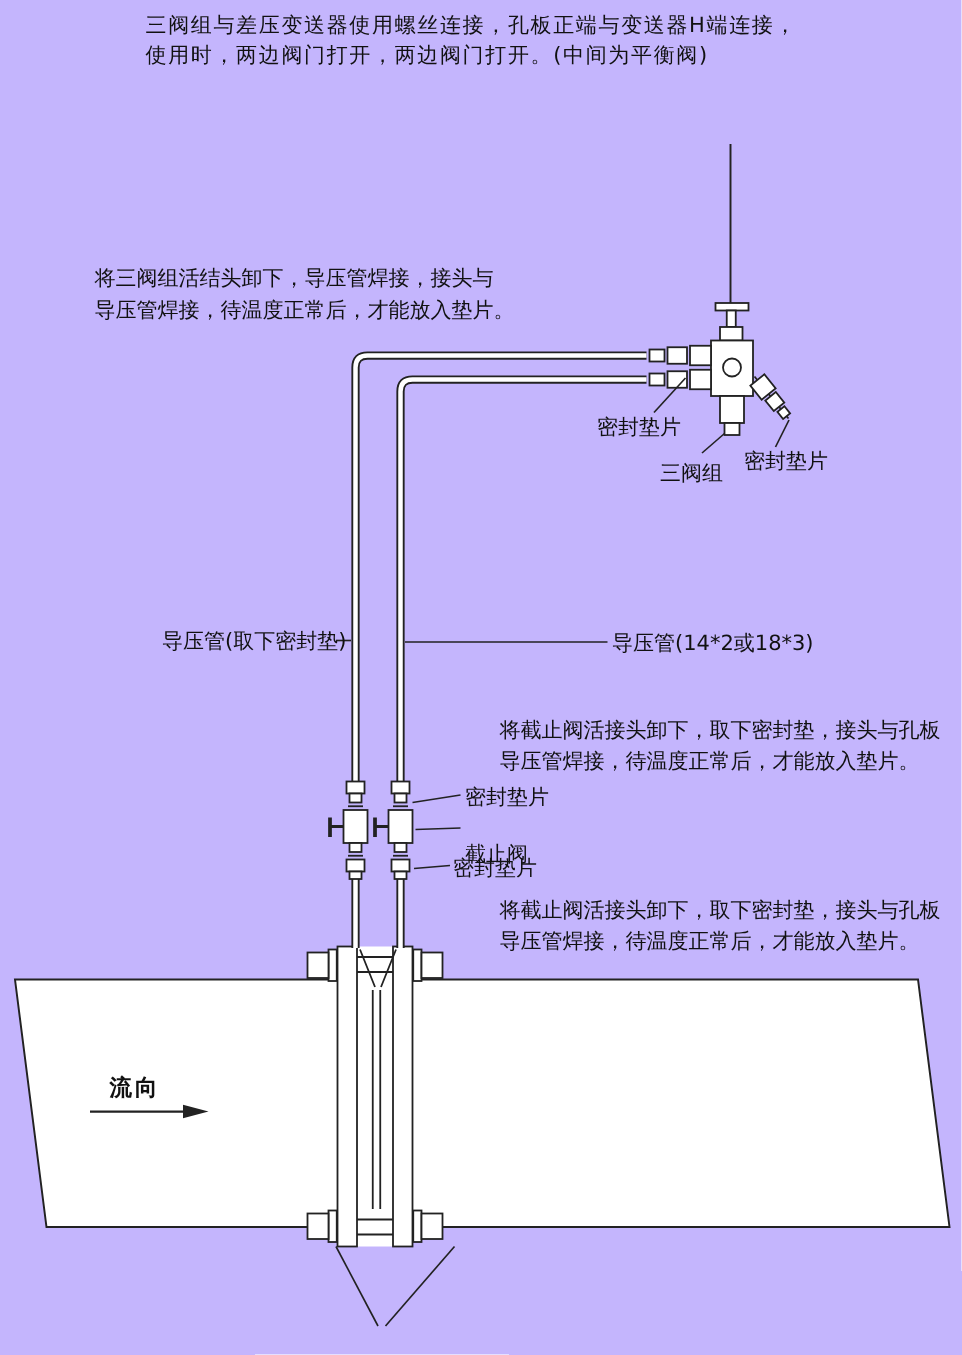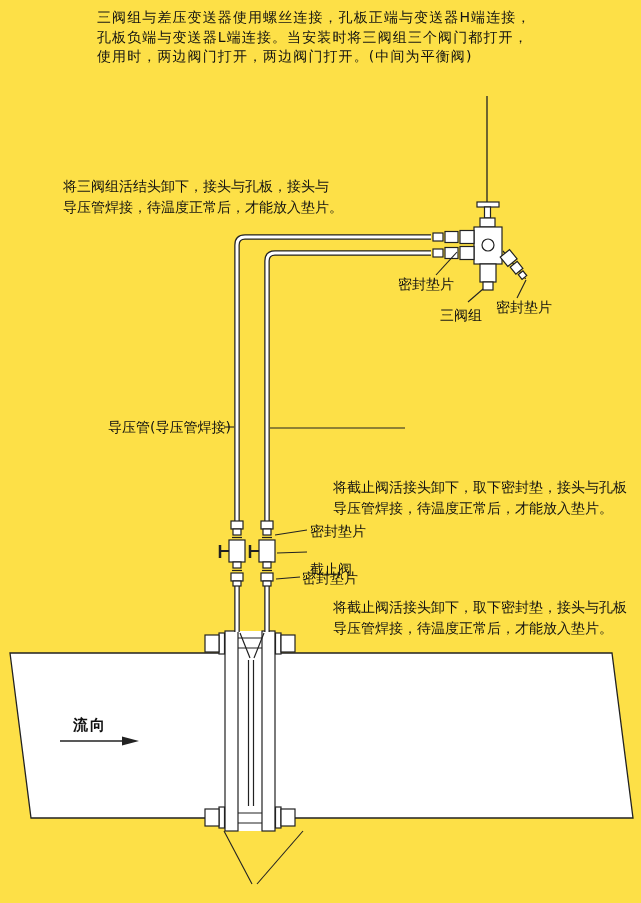--- a/index.html
+++ b/index.html
@@ -1,17 +1,17 @@
 <!DOCTYPE html>
 <html><head>
 <meta charset="utf-8">
 <style>
   html,body{margin:0;padding:0;background:#fff;}
   .canvas{
-    position:relative;width:641px;height:903px;background:#fde047;overflow:hidden;
+    position:relative;width:641px;height:903px;background:#c4b5fd;overflow:hidden;
     font-family:"DejaVu Sans","Liberation Sans",sans-serif;color:#111;
   }
   .canvas svg{position:absolute;left:0;top:0;}
   .note{position:absolute;font-size:14px;line-height:21px;color:#111;white-space:nowrap;}
   .note div{white-space:nowrap;}
   .top-note{line-height:19.5px;letter-spacing:1.1px;font-weight:500;}
   .lbl{position:absolute;font-size:14px;color:#111;white-space:nowrap;}
   .flow-lbl{font-weight:700;font-size:15px;letter-spacing:2px;text-align:center;}
 </style>
 </head>
@@ -128,44 +128,44 @@
     </g>
 
     <g>
       <path d="M60,741 H122" stroke="#222" stroke-width="1.5" fill="none"></path>
       <polygon points="122,736.5 139,741 122,745.5" fill="#222"></polygon>
     </g>
   </svg>
 
   <div class="note top-note" style="left:97px;top:8px">
     <div>三阀组与差压变送器使用螺丝连接，孔板正端与变送器H端连接，</div>
-    <div>孔板负端与变送器L端连接。当安装时将三阀组三个阀门都打开，</div>
     <div>使用时，两边阀门打开，两边阀门打开。(中间为平衡阀)</div>
   </div>
 
   <div class="note" style="left:63px;top:176px">
-    <div>将三阀组活结头卸下，接头与孔板，接头与</div>
+    <div>将三阀组活结头卸下，导压管焊接，接头与</div>
     <div>导压管焊接，待温度正常后，才能放入垫片。</div>
   </div>
 
   <div class="note" style="left:333px;top:477px">
     <div>将截止阀活接头卸下，取下密封垫，接头与孔板</div>
     <div>导压管焊接，待温度正常后，才能放入垫片。</div>
   </div>
 
   <div class="note" style="left:333px;top:597px">
     <div>将截止阀活接头卸下，取下密封垫，接头与孔板</div>
     <div>导压管焊接，待温度正常后，才能放入垫片。</div>
   </div>
 
   <div class="lbl" style="left:398px;top:276px">密封垫片</div>
   <div class="lbl" style="left:440px;top:307px">三阀组</div>
   <div class="lbl" style="left:496px;top:299px">密封垫片</div>
 
-  <div class="lbl" style="left:108px;top:419px">导压管(导压管焊接)</div>
+  <div class="lbl" style="left:108px;top:419px">导压管(取下密封垫)</div>
+  <div class="lbl" style="left:408px;top:420px">导压管(14*2或18*3)</div>
 
   <div class="lbl" style="left:310px;top:523px">密封垫片</div>
   <div class="lbl" style="left:310px;top:561px">截止阀</div>
   <div class="lbl" style="left:302px;top:570px">密封垫片</div>
 
   <div class="lbl flow-lbl" style="left:73px;top:716px">流向</div>
 
 
 </div>
 

